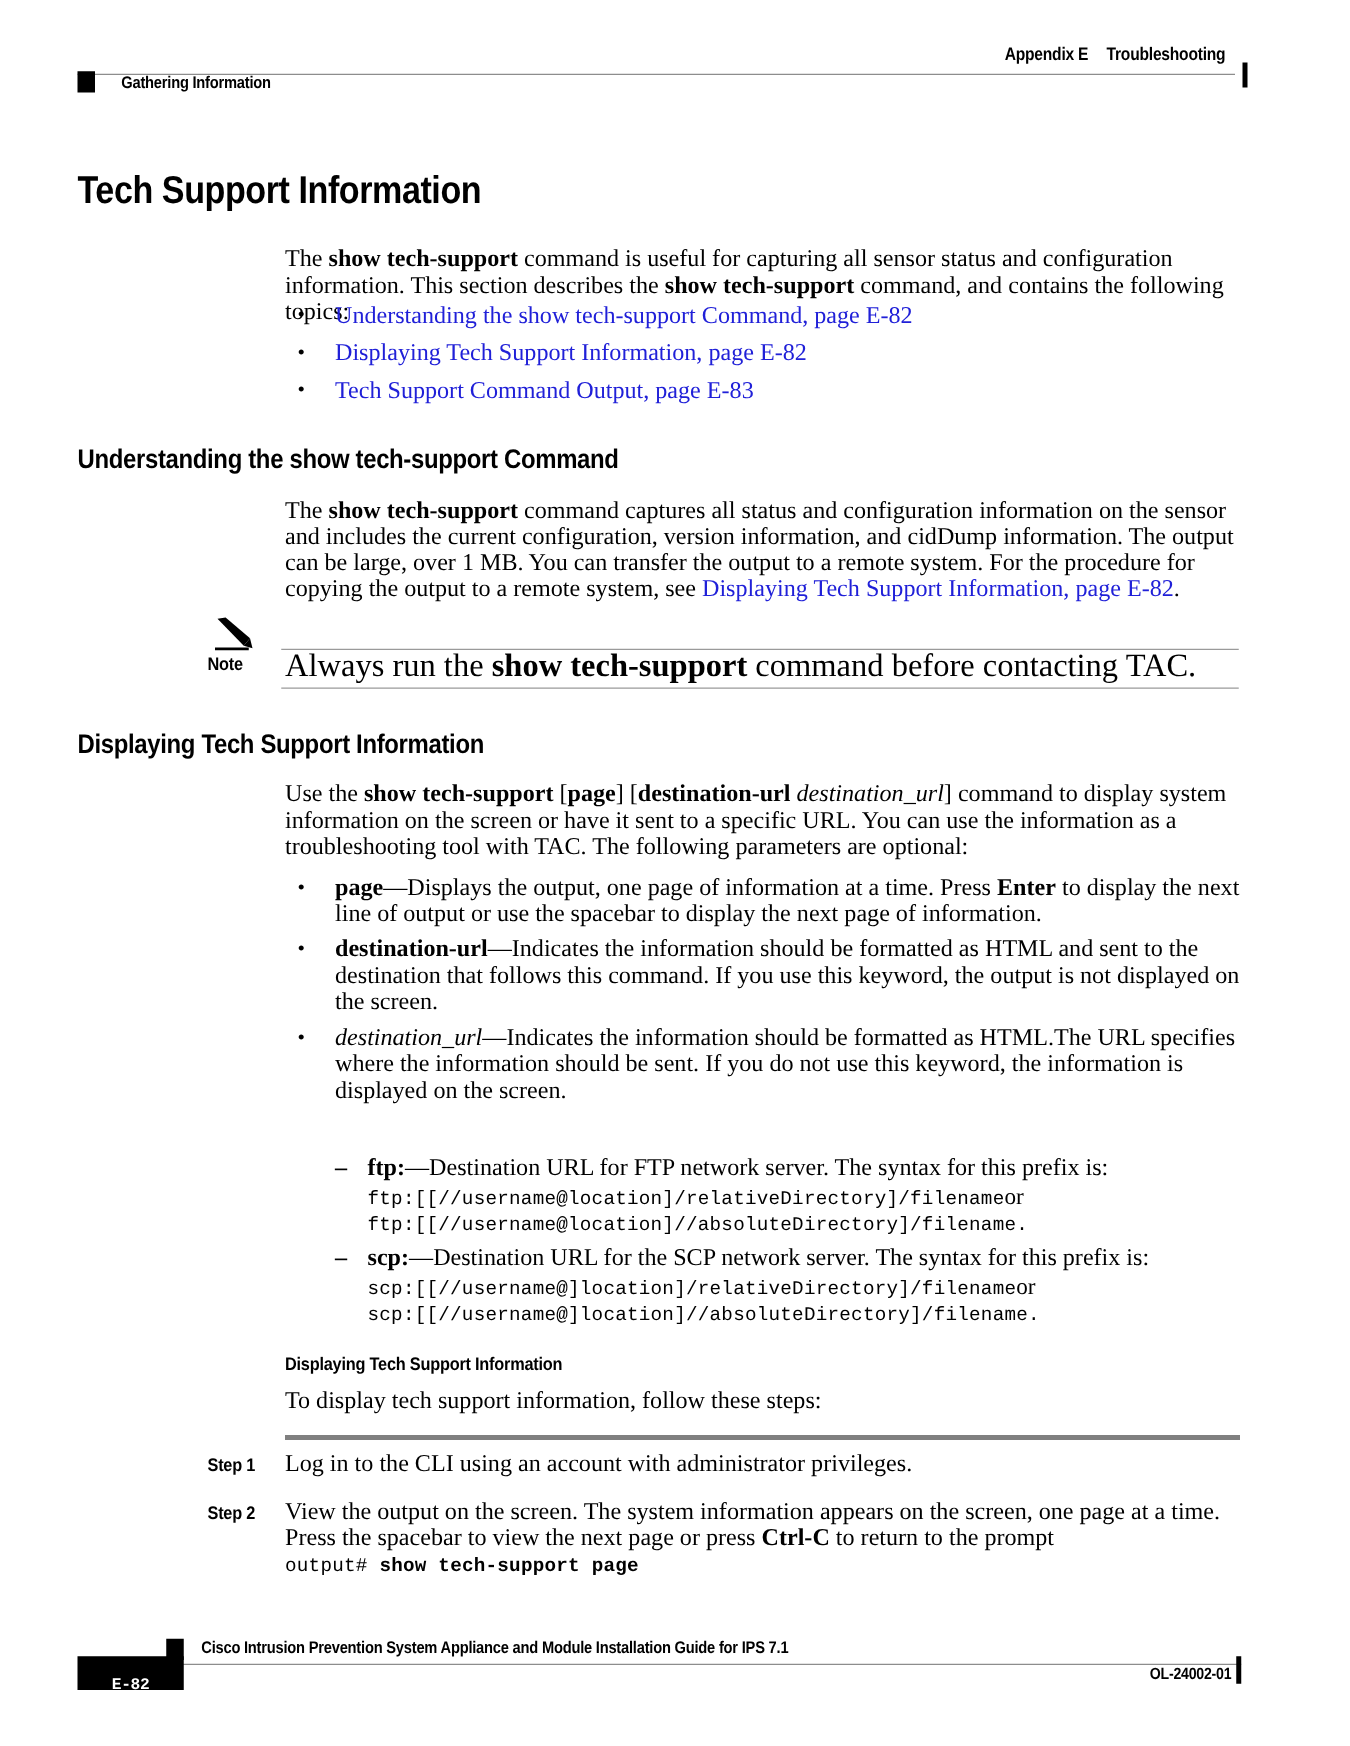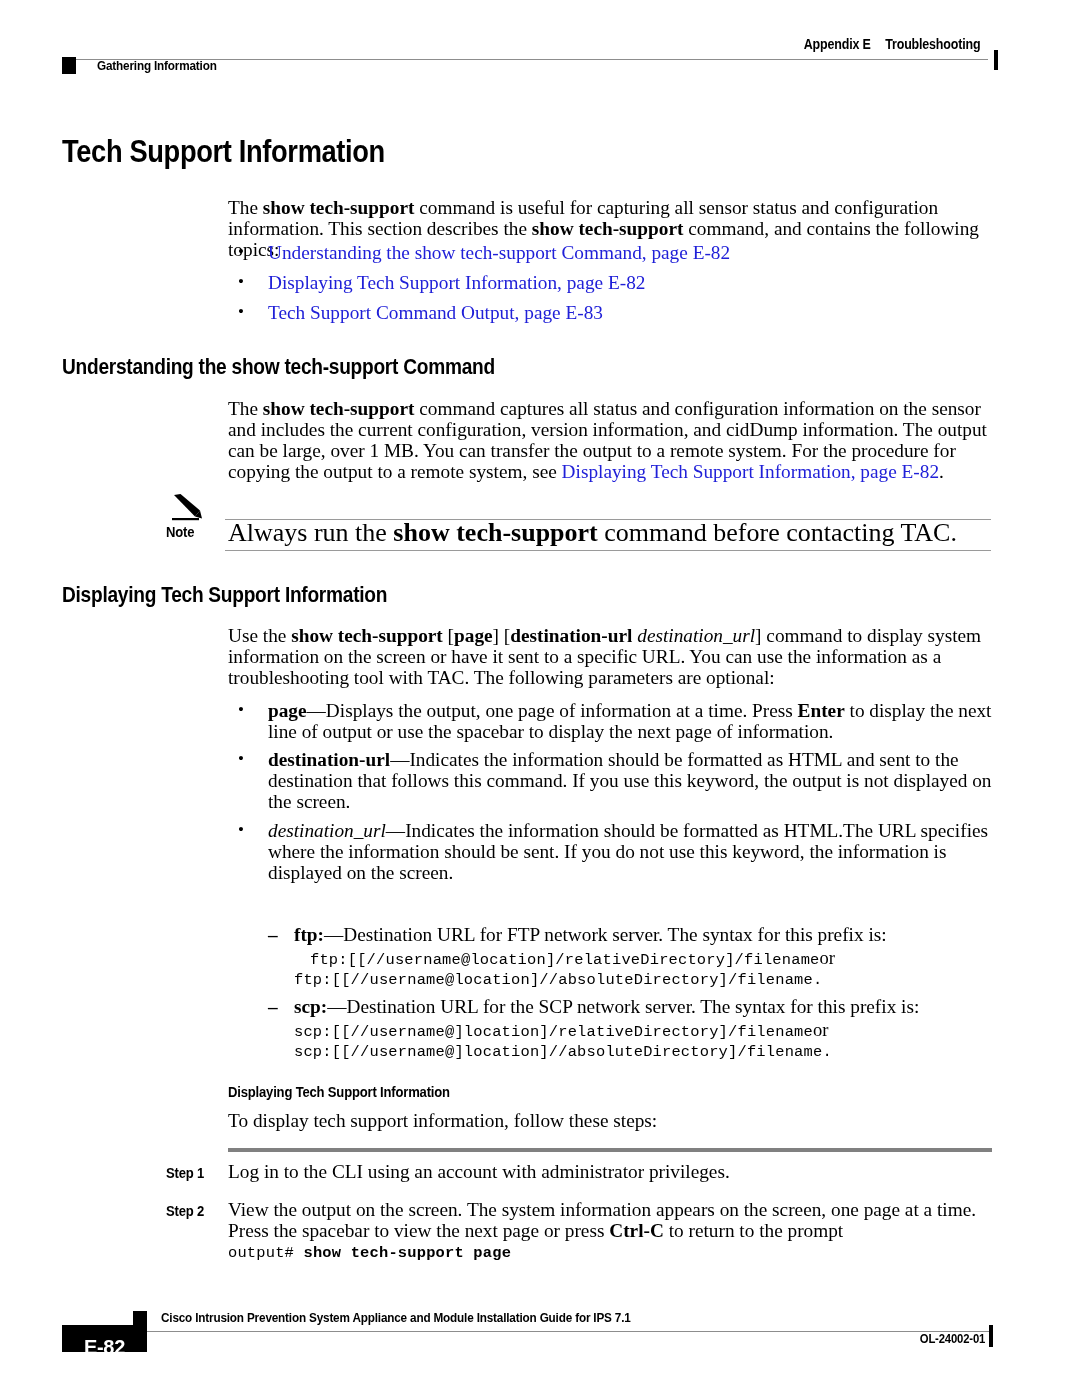--- a/index.html
+++ b/index.html
@@ -272,23 +272,23 @@
     position: absolute;
     left: 62px; top: 25px;
     width: 85px; height: 27px;
     background: #000;
   }
   .ftr-pagenum {
     position: absolute;
     left: 62px; top: 25px;
     width: 85px; height: 44px;
     color: #ffffff;
-    font-family: Liberation Sans, sans-serif;
-    font-weight: bold;
-    font-size: 20px;
+    font-family: Liberation Mono, monospace;
+    font-weight: bold;
+    font-size: 13px;
     letter-spacing: -0.3px;
     display: flex;
     align-items: center;
     justify-content: center;
   }
   .ftr-doc {
     position: absolute;
     right: 95px; top: 31px;
     font-family: "Liberation Sans", sans-serif;
     font-weight: bold;
@@ -339,21 +339,21 @@
   <div class="para" style="top:625px;"><span>Use the </span><b>show tech-support</b><span> [</span><b>page</b><span>] [</span><b>destination-url</b><span> </span><i>destination_url</i><span>] command to display system information on the screen or have it sent to a specific URL. You can use the information as a troubleshooting tool with TAC. The following parameters are optional:</span></div>
 
   <div class="bul" style="top:700px;"><b>page</b><span>—Displays the output, one page of information at a time. Press </span><b>Enter</b><span> to display the next line of output or use the spacebar to display the next page of information.</span></div>
 
   <div class="bul" style="top:749px;"><b>destination-url</b><span>—Indicates the information should be formatted as HTML and sent to the destination that follows this command. If you use this keyword, the output is not displayed on the screen.</span></div>
 
   <div class="bul" style="top:820px;"><i>destination_url</i><span>—Indicates the information should be formatted as HTML.The URL specifies where the information should be sent. If you do not use this keyword, the information is displayed on the screen.</span></div>
 
 
   <div class="dash" style="top:924px;"><b>ftp:</b><span>—Destination URL for FTP network server. The syntax for this prefix is:</span></div>
-  <div class="code" style="left:310px; top:948px;text-align:right;"><span>ftp:[[//username@location]/relativeDirectory]/filename</span><span class="or">or</span></div>
+  <div class="code" style="left:294px; top:948px;text-align:right;"><span>ftp:[[//username@location]/relativeDirectory]/filename</span><span class="or">or</span></div>
   <div class="code" style="left:294px; top:970px;">ftp:[[//username@location]//absoluteDirectory]/filename.</div>
 
   <div class="dash" style="top:996px;"><b>scp:</b><span>—Destination URL for the SCP network server. The syntax for this prefix is:</span></div>
   <div class="code" style="left:294px; top:1020px;"><span>scp:[[//username@]location]/relativeDirectory]/filename</span><span class="or">or</span></div>
   <div class="code" style="left:294px; top:1042px;">scp:[[//username@]location]//absoluteDirectory]/filename.</div>
 
   <div class="h3" style="top:1084px;">Displaying Tech Support Information</div>
   <div class="para" style="top:1110px;">To display tech support information, follow these steps:</div>
 
   <div class="step-rule" style="top:1148px;"></div>

